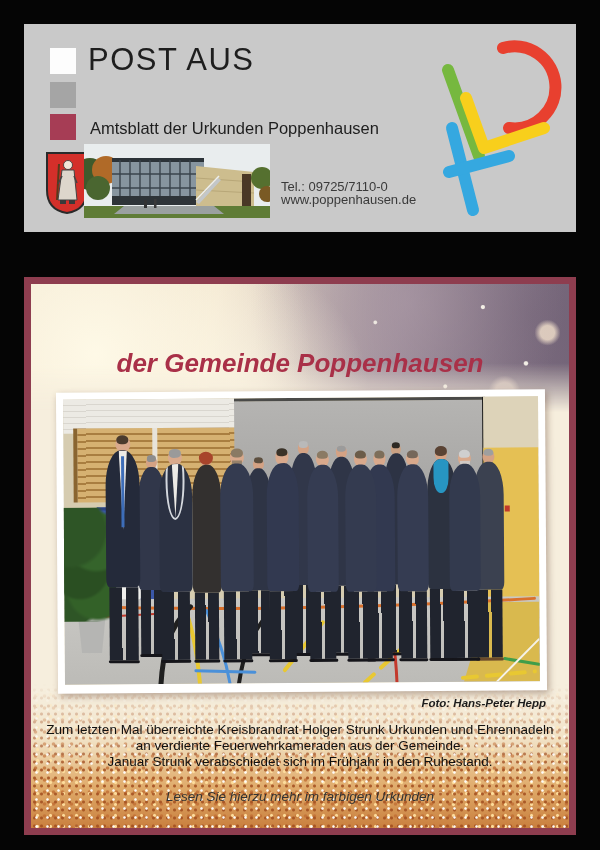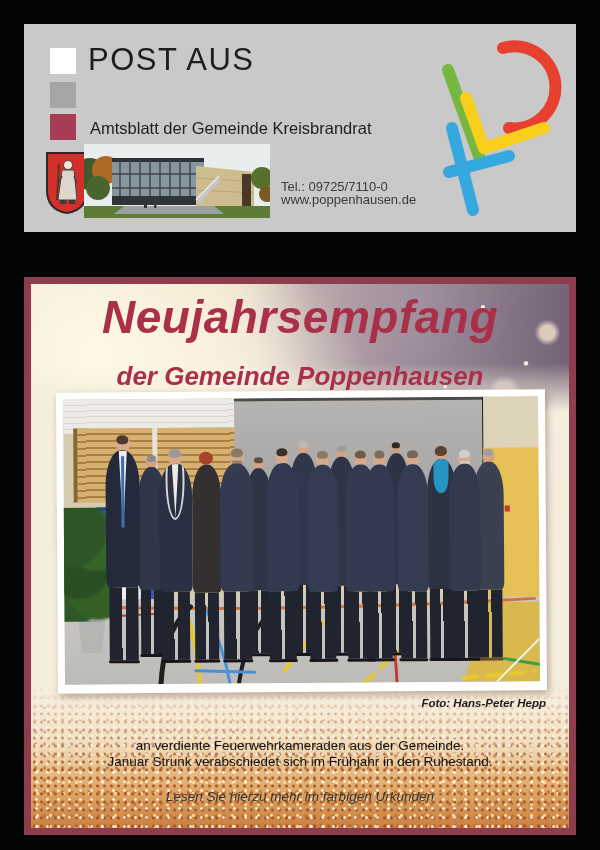--- a/index.html
+++ b/index.html
@@ -47,21 +47,21 @@
     background:
       radial-gradient(circle, rgba(255,255,255,.95) 0 .8px, transparent 1.7px),
       radial-gradient(circle, rgba(161,77,30,.85) 0 1px, transparent 2px),
       radial-gradient(circle, rgba(255,223,158,.95) 0 1px, transparent 2.1px),
       radial-gradient(circle, rgba(193,110,52,.8) 0 1.1px, transparent 2.2px),
       linear-gradient(to bottom, rgba(246,238,221,0) 0%, rgba(236,211,168,.75) 42%, #dfa968 74%, #c97f3e 100%);
     background-size:11px 9px,7px 8px,13px 11px,9px 12px,100% 100%;
     -webkit-mask-image:linear-gradient(transparent 4%,#000 60%);mask-image:linear-gradient(transparent 4%,#000 60%);}
   .cv-title{position:absolute;left:0;right:0;top:6px;margin:0;text-align:center;font-style:italic;
             font-weight:800;font-size:46px;color:var(--title_red,#a93048);letter-spacing:.5px;}
-  .cv-sub{position:absolute;left:0;right:0;top:77px;margin:0;text-align:center;font-style:italic;
+  .cv-sub{position:absolute;left:0;right:0;top:64px;margin:0;text-align:center;font-style:italic;
           font-weight:800;font-size:26px;color:var(--title_red,#a93048);}
 
   
   .photo{position:absolute;left:26px;top:107px;margin:0;padding:7px;background:#fff;width:475px;height:287px;
          box-shadow:2px 3px 7px rgba(90,55,40,.4);transform:rotate(-0.4deg);}
   .scene{position:relative;width:475px;height:285px;overflow:hidden;background:#d6ccb0;}
   .brick{position:absolute;left:0;top:0;width:37%;height:12%;
          background:repeating-linear-gradient(to bottom,#eceae4 0 5px,#d9d6cf 5px 6px);}
   .bars{position:absolute;left:2%;top:10%;width:34.5%;height:26%;
         background:repeating-linear-gradient(to bottom,#d6b171 0 5px,#a97e40 5px 7px);
@@ -117,21 +117,21 @@
 </head>
 <body>
 
 <div class="page">
 
   <header class="masthead">
     <span class="sq sq1"></span>
     <span class="sq sq2"></span>
     <span class="sq sq3"></span>
     <div class="mh-line1">POST AUS</div>
-    <div class="mh-sub">Amtsblatt der Gemeinde Kreisbrandrat</div>
+    <div class="mh-sub">Amtsblatt der Urkunden Poppenhausen</div>
 
     <svg class="coa" width="46" height="66" viewBox="0 0 46 66">
       <path d="M3,3 H43 V40 Q43,60 23,63 Q3,60 3,40 Z" fill="#d42f2a" stroke="#2a2a2a" stroke-width="2"></path>
       <line x1="15" y1="14" x2="13" y2="50" stroke="#5a3a1a" stroke-width="2"></line>
       <circle cx="24" cy="15" r="4.5" fill="#f2e6d8" stroke="#333" stroke-width=".8"></circle>
       <path d="M18,20 L30,20 L33,50 L14,50 Z" fill="#ddd6cc" stroke="#444" stroke-width="1"></path>
       <path d="M18,26 L14,34" stroke="#444" stroke-width="1.5"></path>
       <path d="M30,26 L33,33" stroke="#444" stroke-width="1.5"></path>
       <rect x="16" y="50" width="6" height="4" fill="#3a3a3a"></rect>
       <rect x="25" y="50" width="6" height="4" fill="#3a3a3a"></rect>
@@ -187,21 +187,20 @@
         <line x1="13" y1="134" x2="73" y2="118" stroke="#35a8e0"></line>
       </g>
     </svg>
   </header>
 
 
   <main class="cover">
     <div class="bokeh"></div>
     <div class="glitter"></div>
 
-    <h1 class="cv-title">Neujahrsempfang</h1>
     <h2 class="cv-sub">der Gemeinde Poppenhausen</h2>
 
     <figure class="photo">
       <div class="scene">
         <div class="brick"></div>
         <div class="bars"></div>
         <div class="screen"></div>
         <div class="pole"></div>
         <div class="wallR"></div>
         <div class="wallY">
@@ -377,19 +376,19 @@
               <div class="p-legs" style="--leg:#20242e"></div>
               <div class="p-shoes" style="background:#6b4a2a"></div>
             </div>
           </div>
       </div>
     </figure>
 
     <div class="credit">Foto: Hans-Peter Hepp</div>
 
     <p class="lead">
-      <br>
+      <span>Zum letzten Mal überreichte Kreisbrandrat Holger Strunk Urkunden und Ehrennadeln</span><br>
       <span>an verdiente Feuerwehrkameraden aus der Gemeinde.</span><br>
       <span>Januar Strunk verabschiedet sich im Frühjahr in den Ruhestand.</span>
     </p>
     <p class="teaser">Lesen Sie hierzu mehr im farbigen Urkunden</p>
   </main>
 </div>
 
 </body></html>

